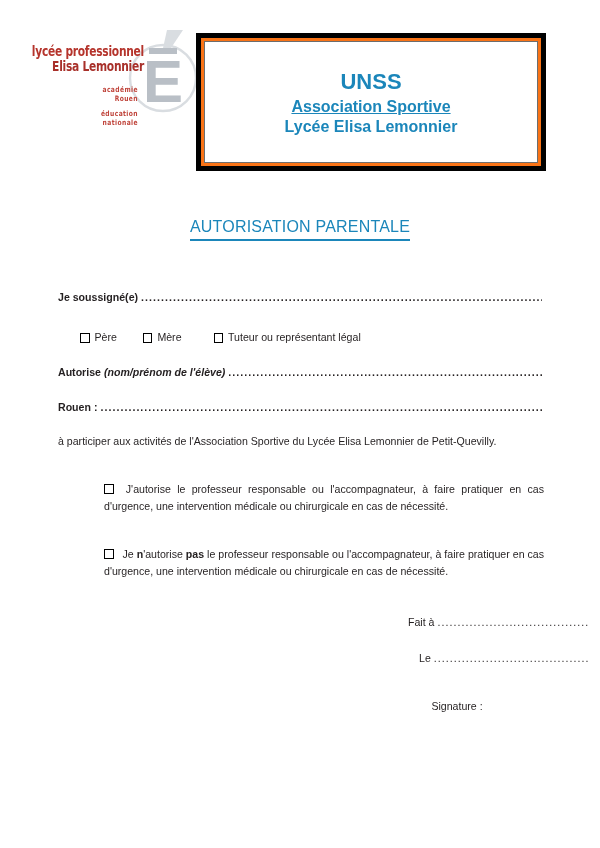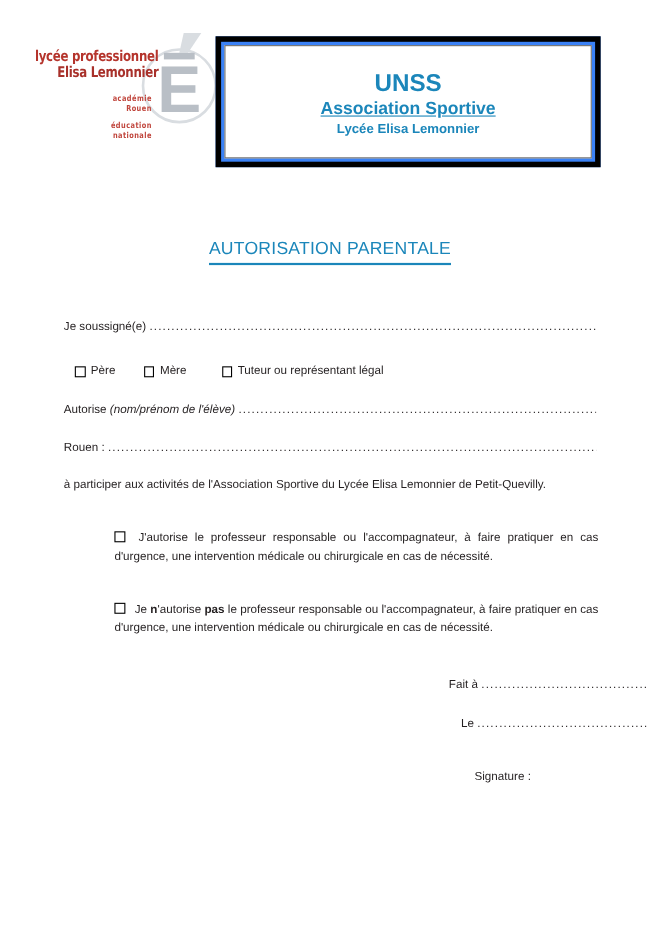--- a/index.html
+++ b/index.html
@@ -83,24 +83,24 @@
   }
   .logo-sub.block-a { top: 49px; }
   .logo-sub.block-b { top: 73px; }
 
   
   .title-box {
     position: absolute;
     left: 196px;
     top: 33px;
     width: 350px;
-    height: 119px;
+    height: 138px;
     box-sizing: border-box;
     border: 5px solid #000000;
-    background: #3b82f6;
+    background: #f97316;
     padding: 3px;
   }
   .title-box-inner {
     box-sizing: border-box;
     width: 100%;
     height: 100%;
     border: 1px solid #6d6d6d;
     background: #ffffff;
     display: flex;
     flex-direction: column;
@@ -111,21 +111,21 @@
   .title-box-inner span {
     display: block;
     color: #1b86ba;
     font-weight: 700;
     line-height: 1.28;
     text-align: center;
     white-space: nowrap;
   }
   .tb-l1 { font-size: 22px; }
   .tb-l2 { font-size: 16px; text-decoration: underline; }
-  .tb-l3 { font-size: 12px; }
+  .tb-l3 { font-size: 16px; }
 
   
   .doc-title {
     position: absolute;
     left: 0;
     top: 218px;
     width: 600px;
     text-align: center;
   }
   .doc-title span {
@@ -148,20 +148,21 @@
     line-height: 1.45;
   }
 
   .field-row {
     position: absolute;
     left: 58px;
     width: 484px;
     display: flex;
     align-items: baseline;
     white-space: nowrap;
+    font-weight: bold;
   }
   .field-row .label { flex: 0 0 auto; }
   .field-row .label em {
     font-style: italic;
   }
   .leader {
     flex: 1 1 auto;
     overflow: hidden;
     white-space: nowrap;
     letter-spacing: 1.05px;
@@ -173,21 +174,21 @@
     content: "...........................................................................................................................................................................................................";
   }
 
   .row-soussigne { top: 5px; }
   .row-autorise  { top: 80px; }
   .row-classe    { top: 115px; }
 
   
   .options-row {
     position: absolute;
-    left: 68px;
+    left: 80px;
     top: 45px;
     display: flex;
     align-items: flex-end;
     white-space: nowrap;
   }
   .opt {
     display: inline-flex;
     align-items: center;
     margin-right: 26px;
   }

